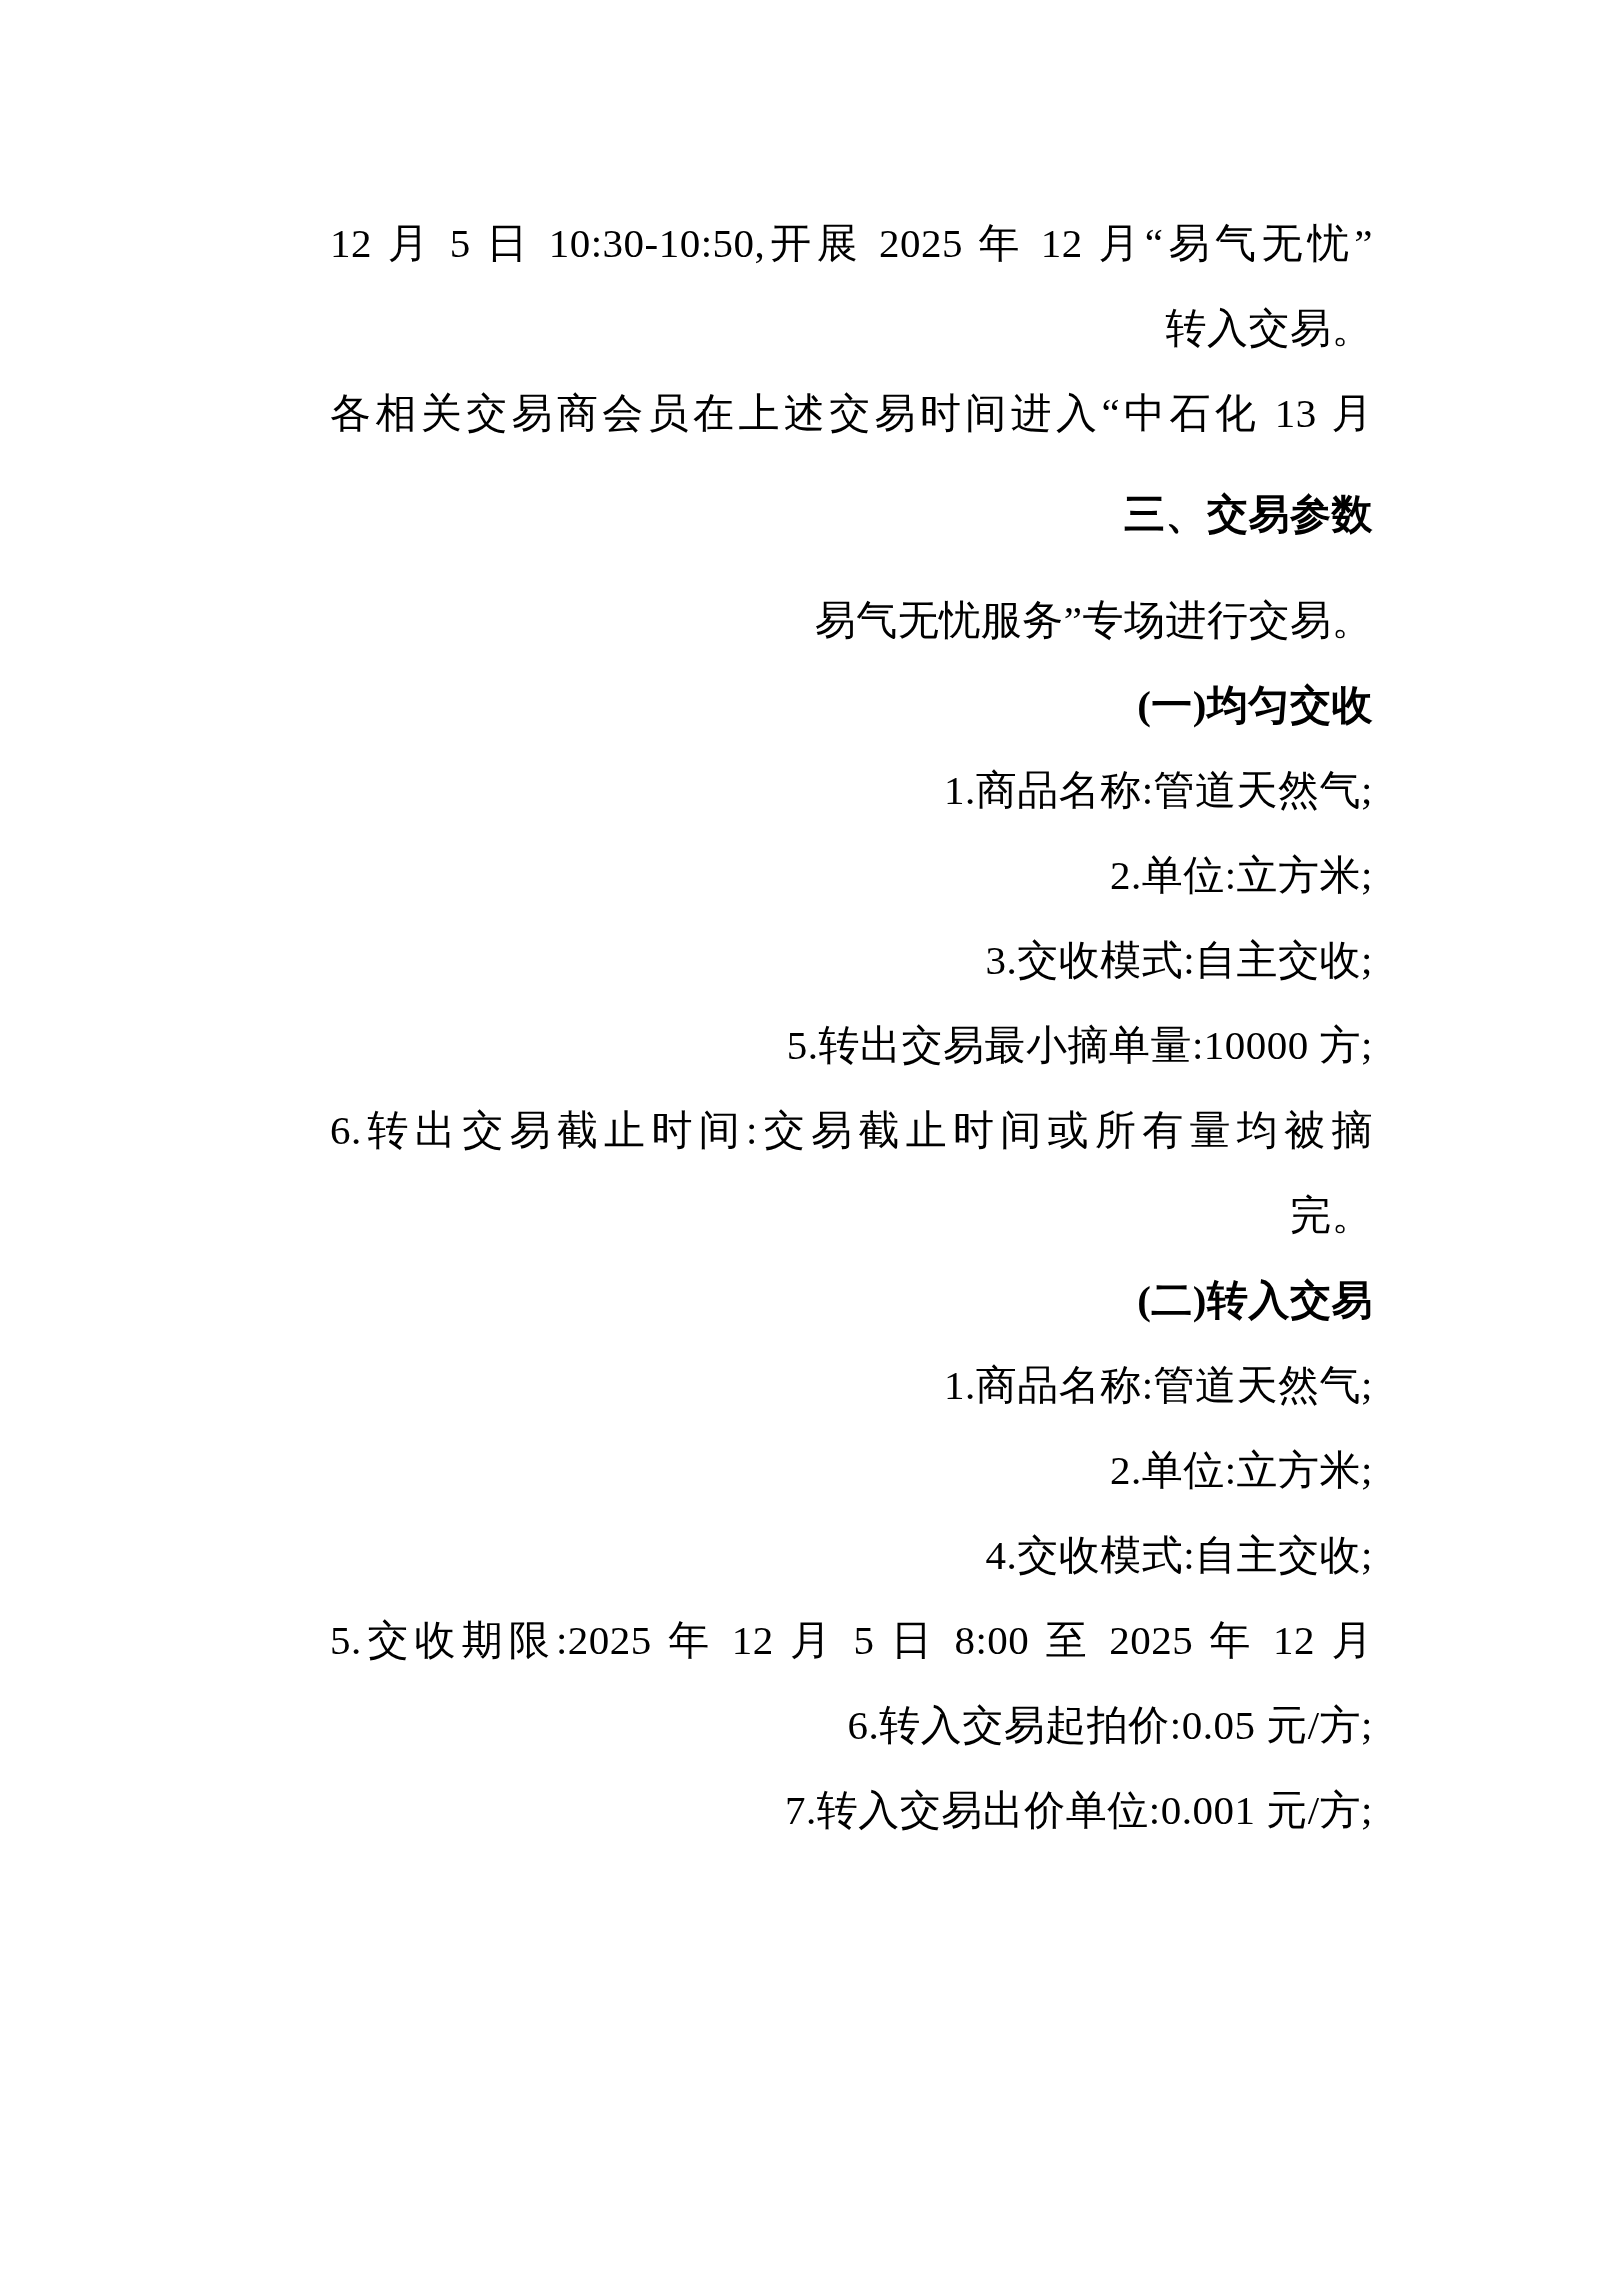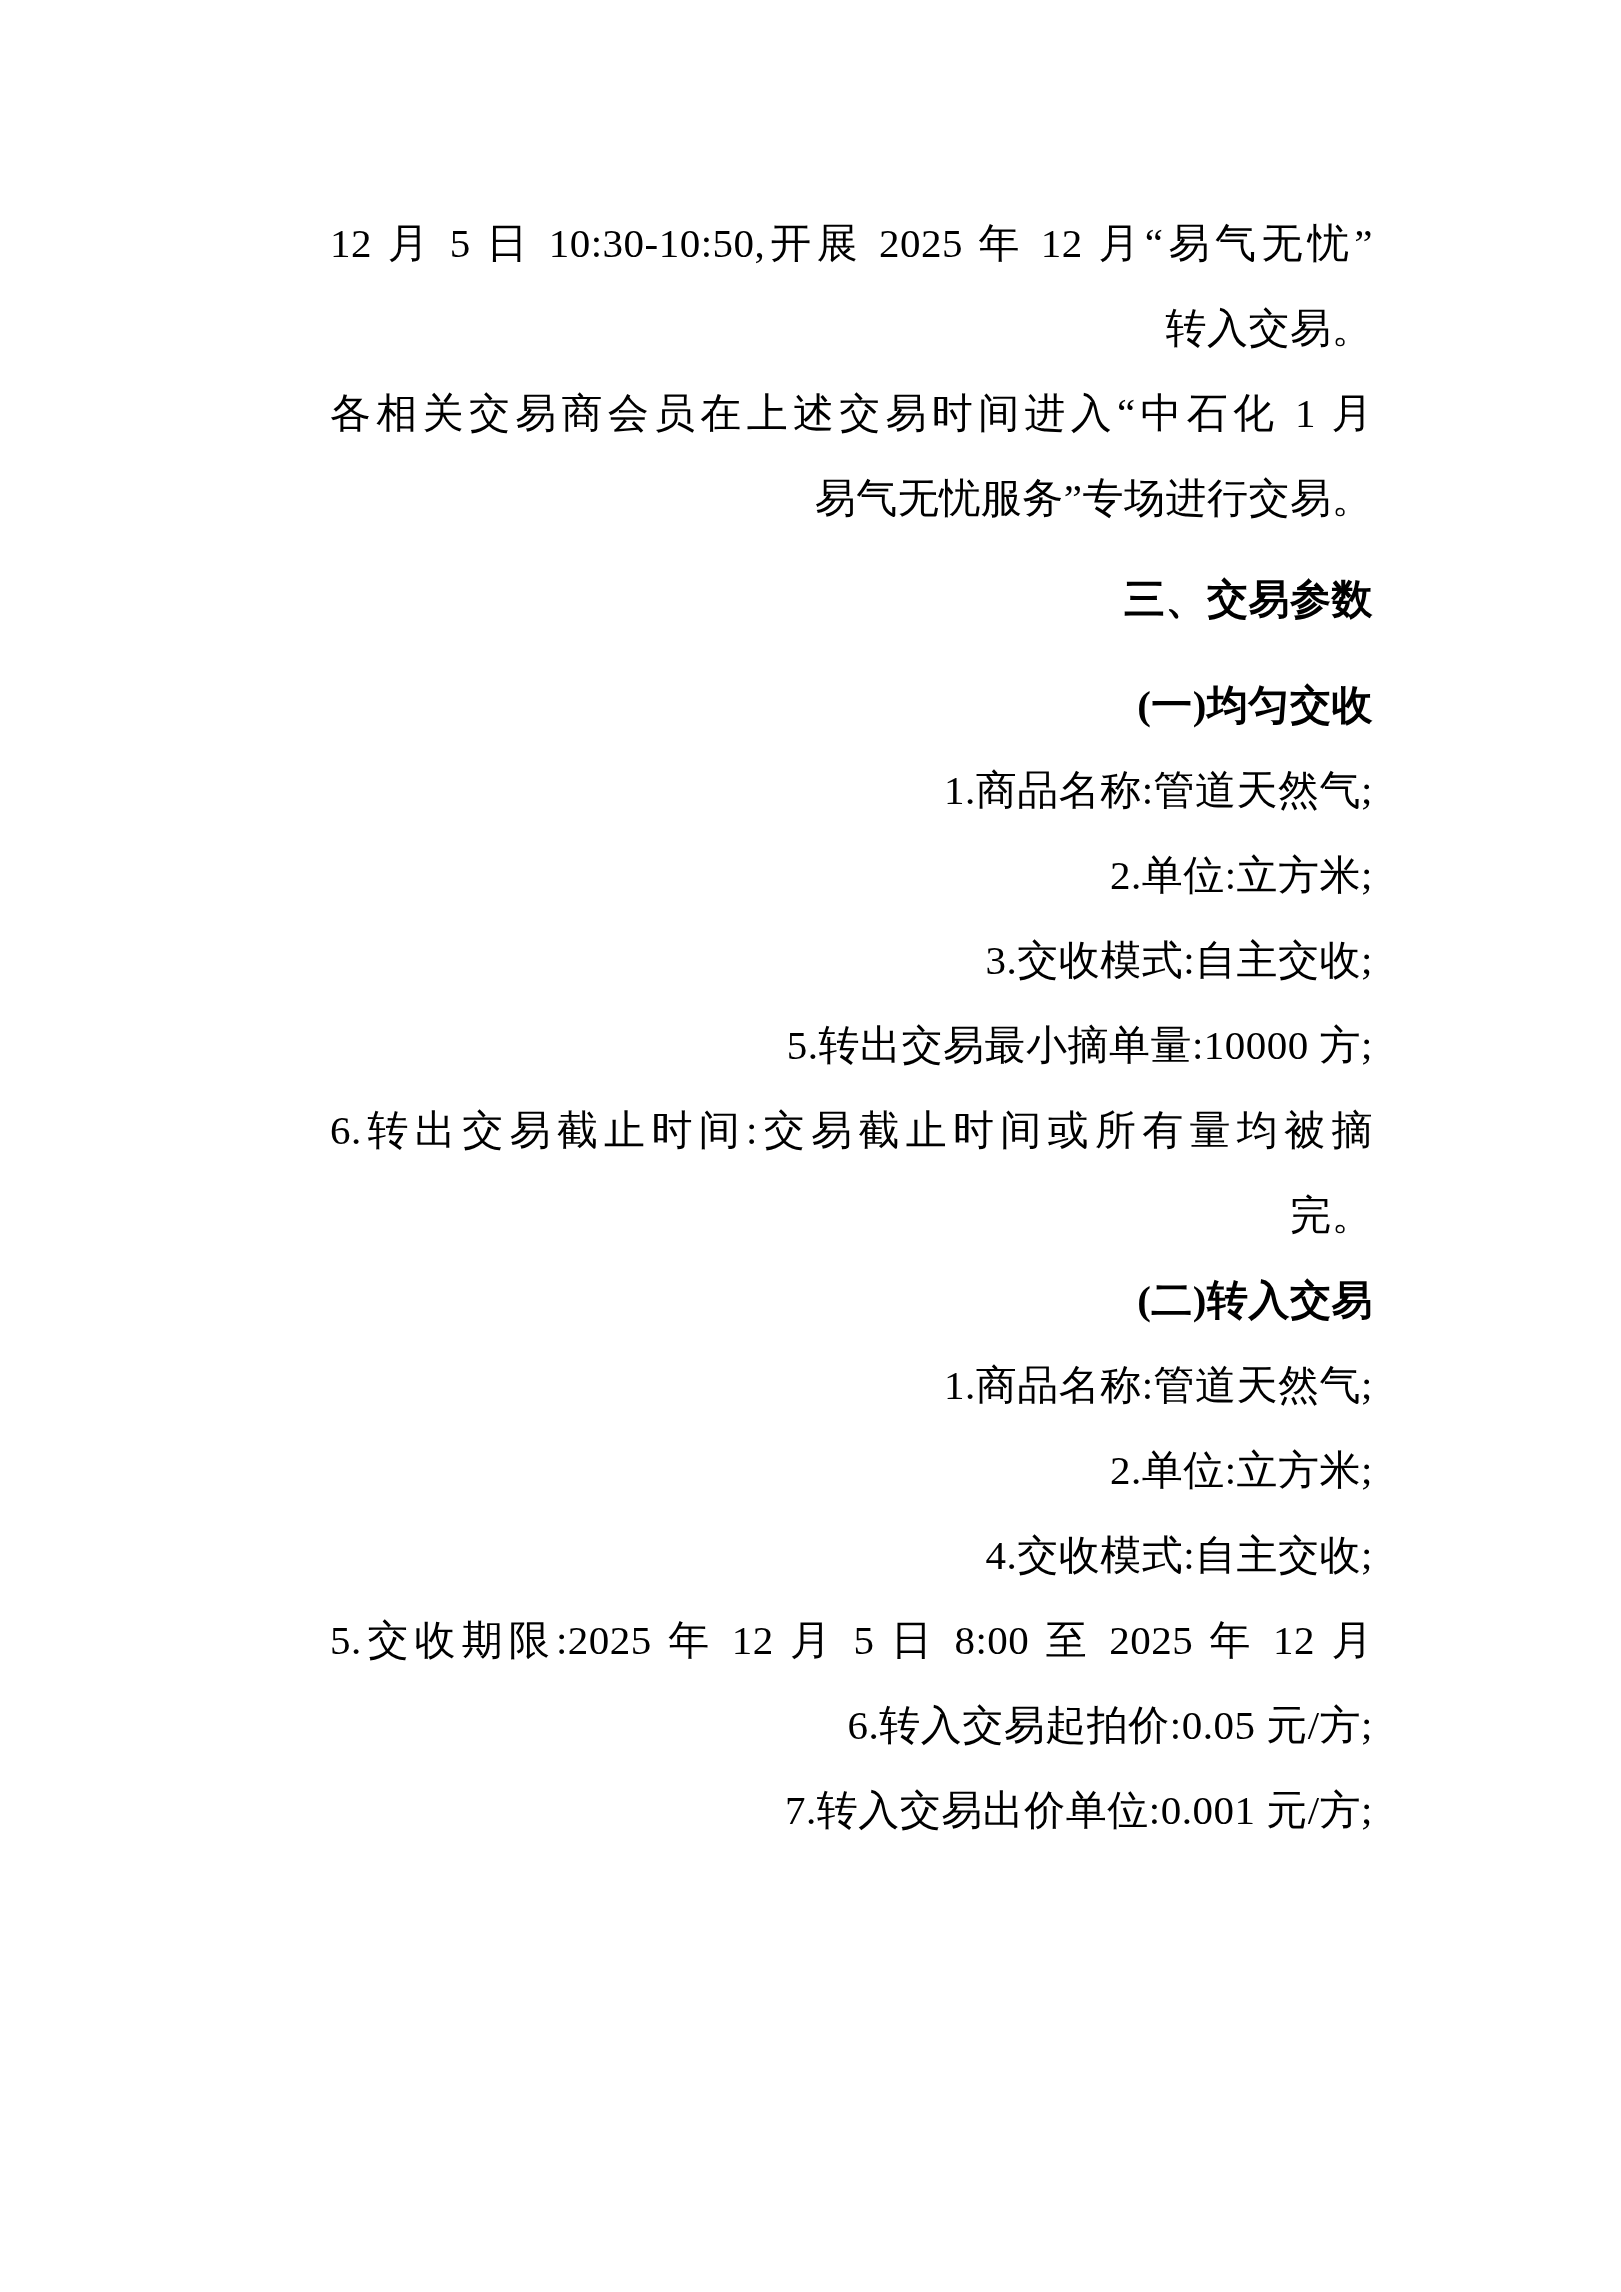--- a/index.html
+++ b/index.html
@@ -42,24 +42,24 @@
 </style>
 </head>
 <body>
 
 <div class="page">
   <div class="content">
 
     <div class="line indent fill">12 月 5 日 10:30-10:50,开展 2025 年 12 月“易气无忧”</div>
     <div class="line">转入交易。</div>
 
-    <div class="line indent fill">各相关交易商会员在上述交易时间进入“中石化 1 月</div>
+    <div class="line indent fill">各相关交易商会员在上述交易时间进入“中石化 13 月</div>
+    <div class="line indent h1">三、交易参数</div>
+
     <div class="line">易气无忧服务”专场进行交易。</div>
-
-    <div class="line indent h1">三、交易参数</div>
 
     <div class="line indent h2">(一)均匀交收</div>
 
     <div class="line indent">1.商品名称:管道天然气;</div>
     <div class="line indent">2.单位:立方米;</div>
     <div class="line indent">3.交收模式:自主交收;</div>
     <div class="line indent">5.转出交易最小摘单量:10000 方;</div>
     <div class="line indent fill">6.转出交易截止时间:交易截止时间或所有量均被摘</div>
     <div class="line">完。</div>
 

